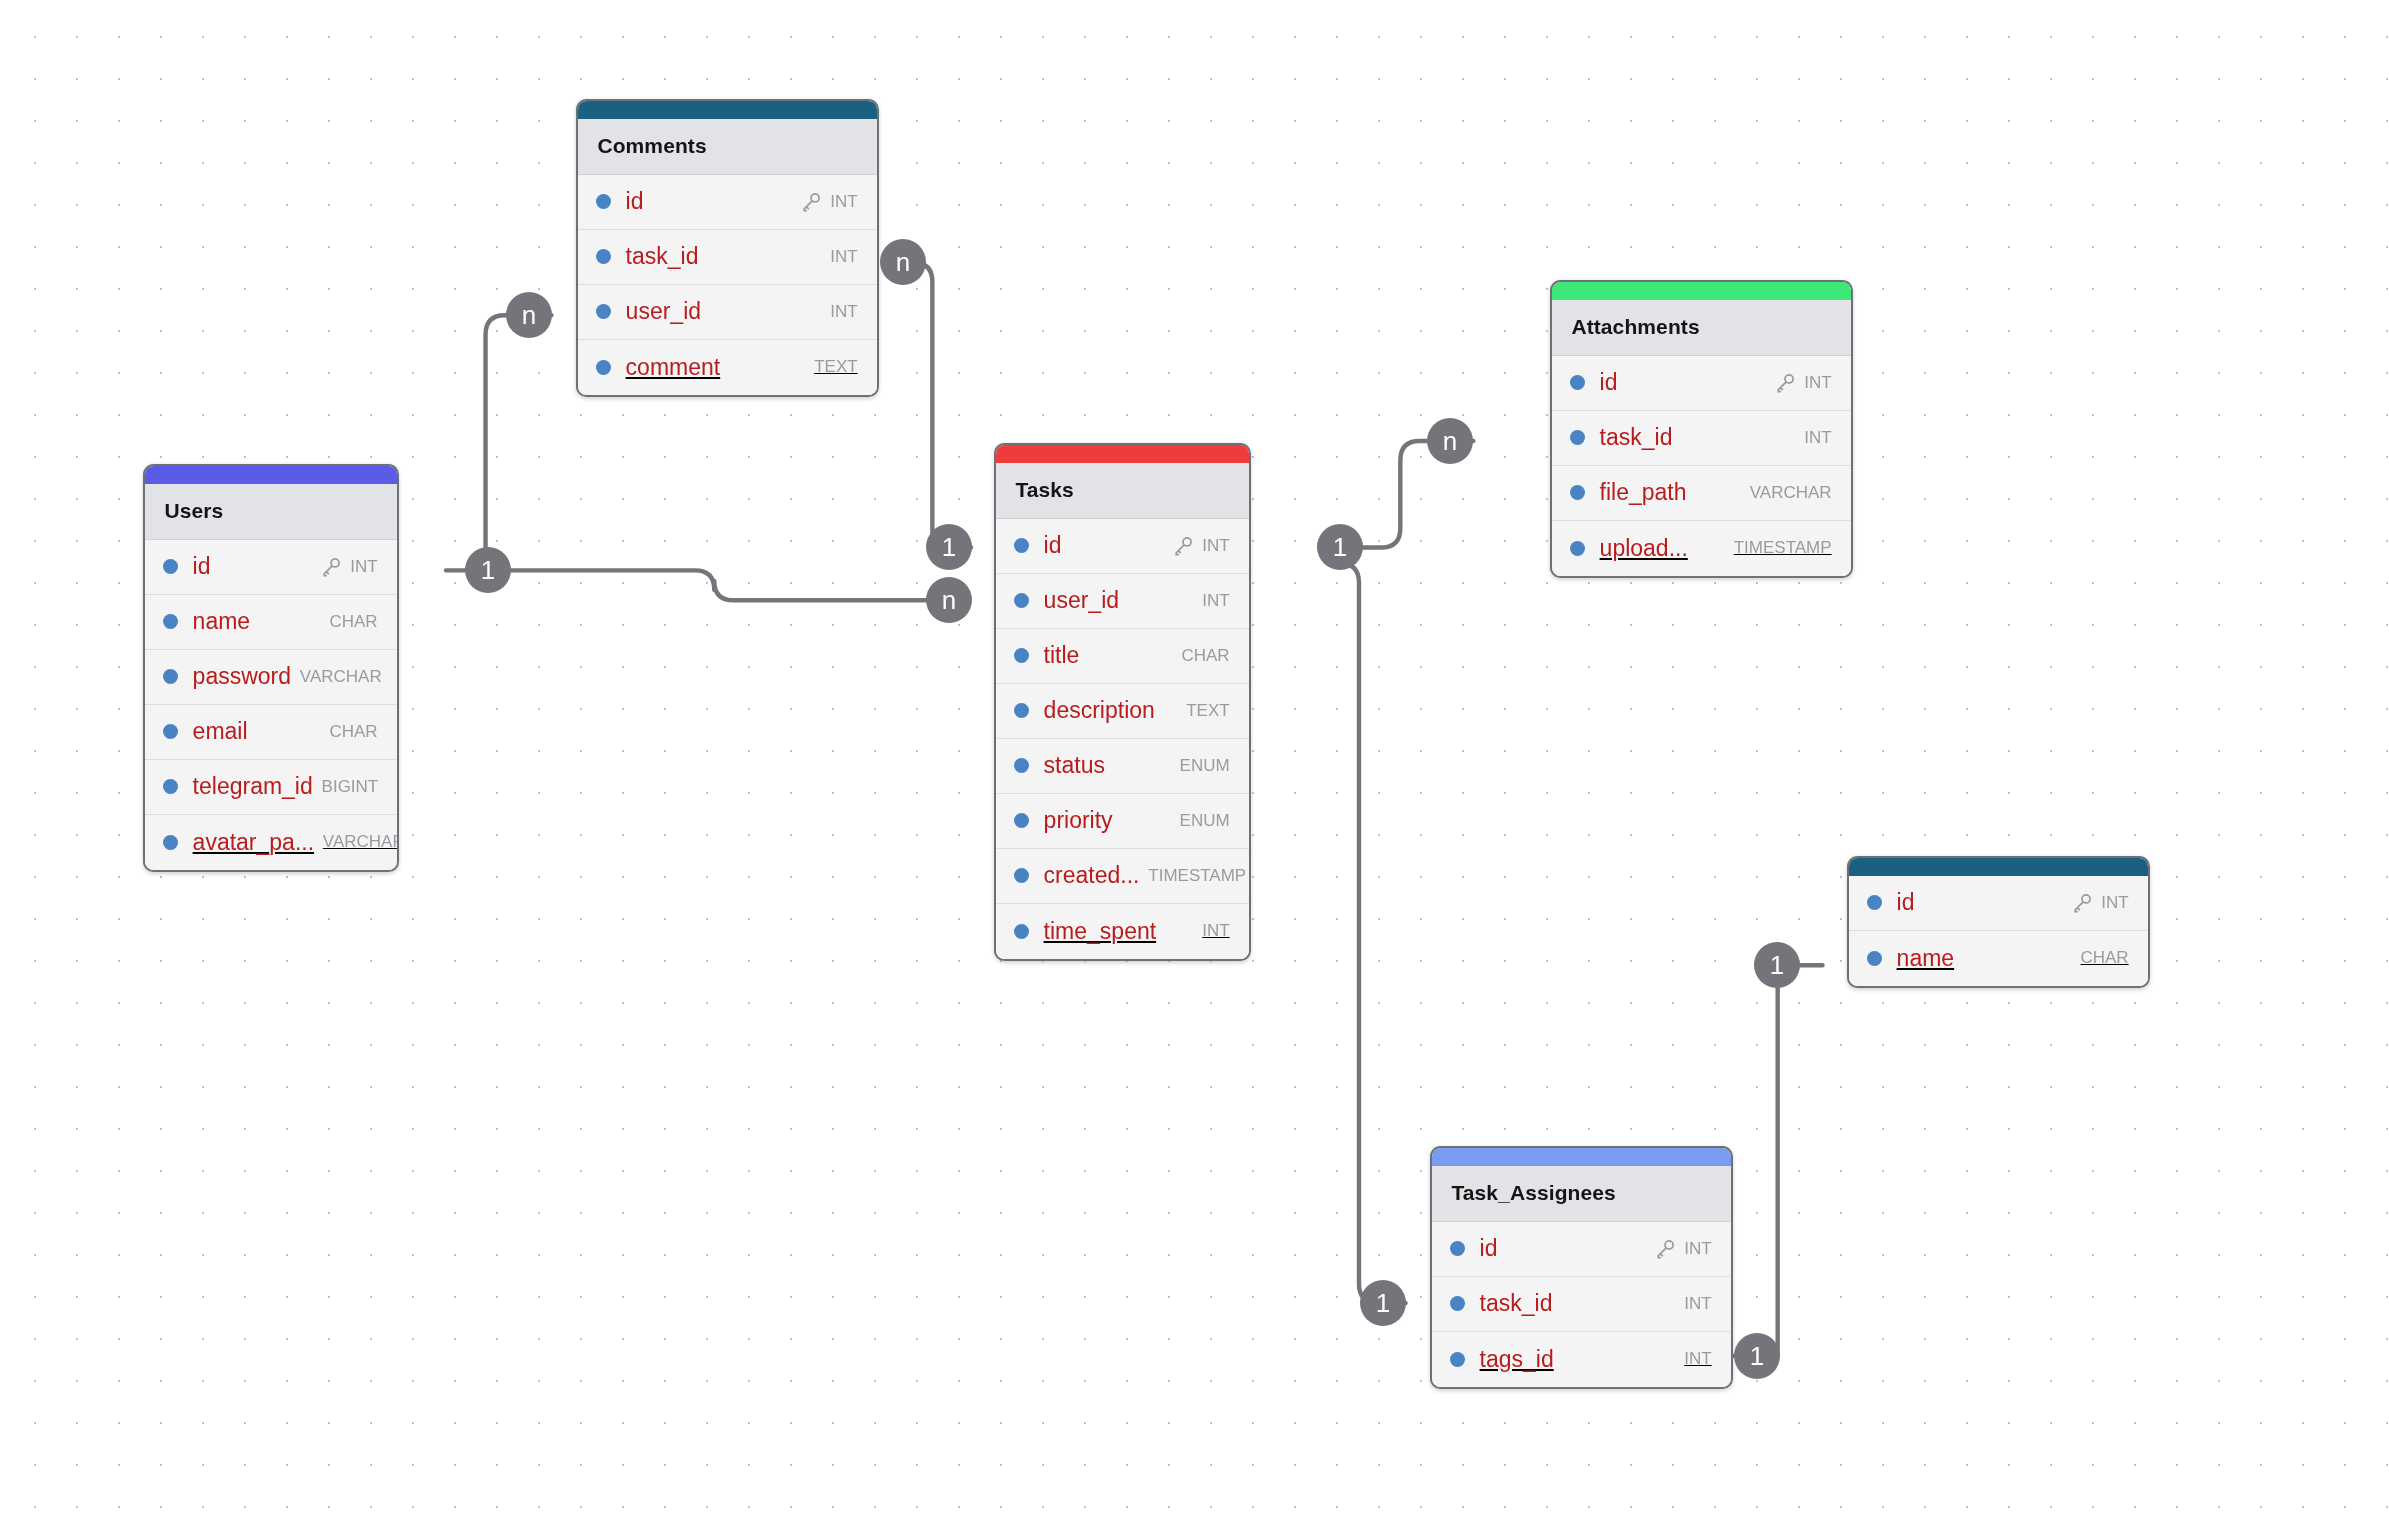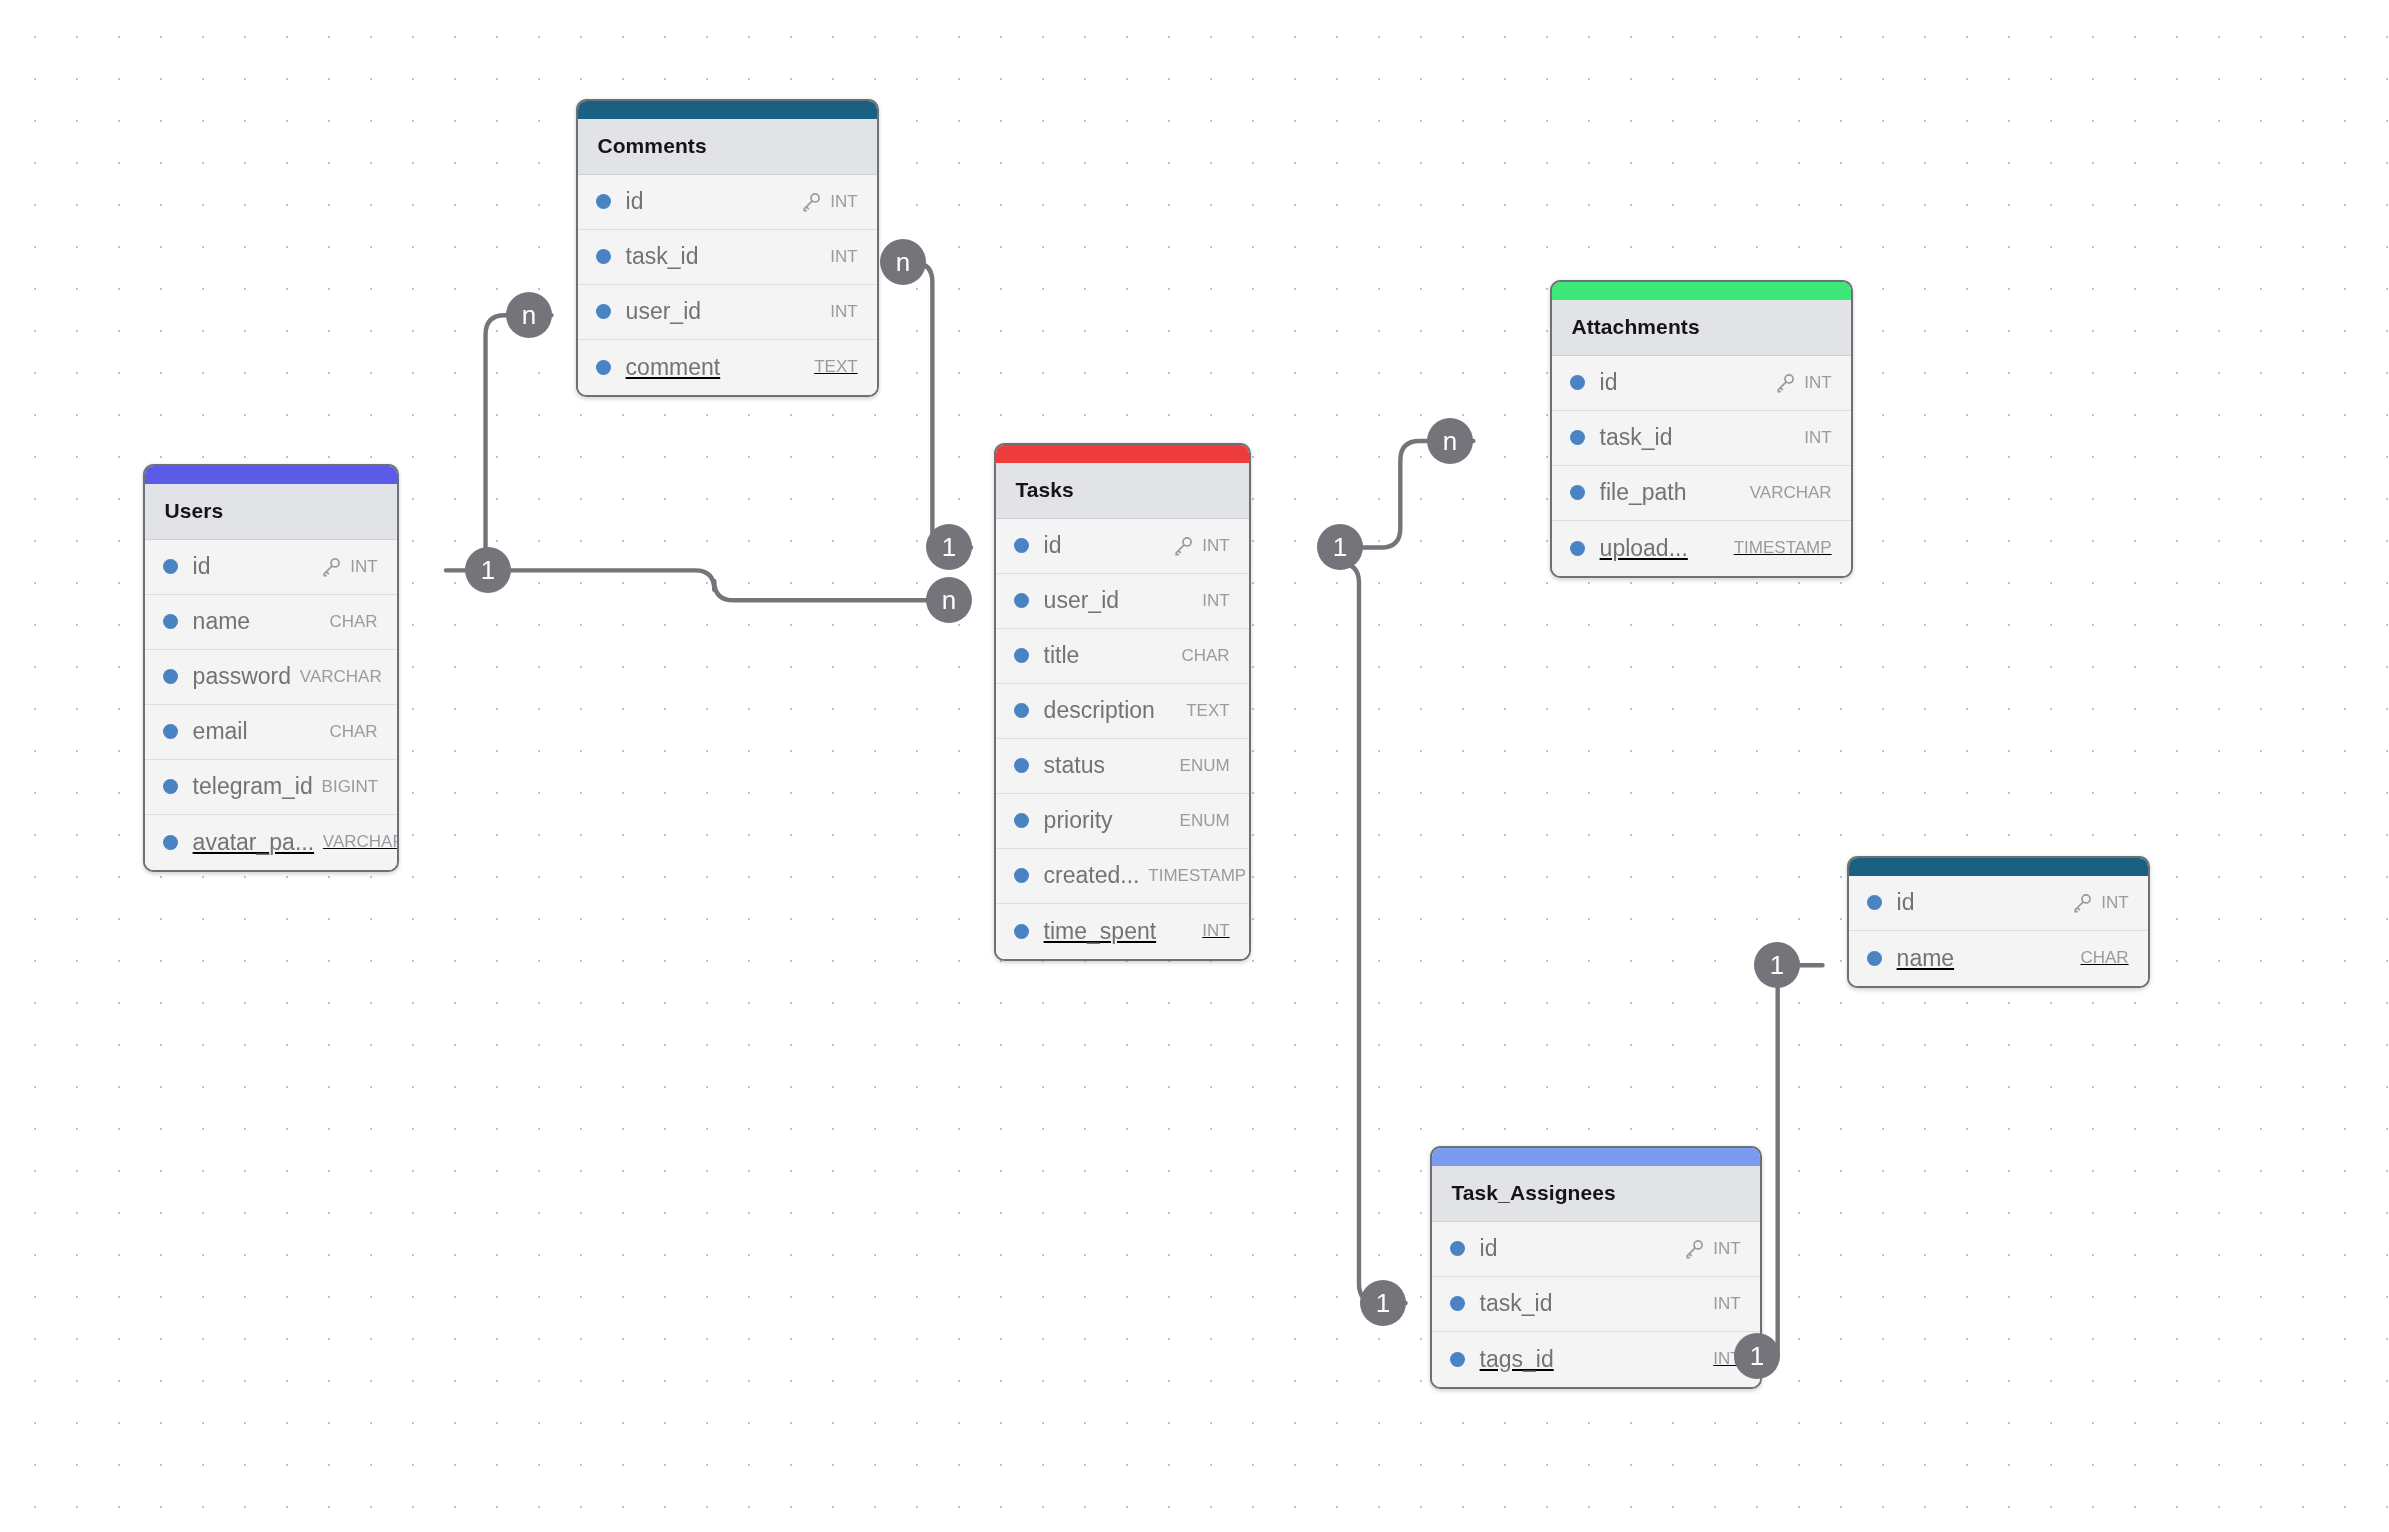--- a/index.html
+++ b/index.html
@@ -48,21 +48,21 @@
     box-sizing:border-box;
     border-bottom:1.8px solid #dcdde0;
     background:#f4f4f5;
   }
   .row:last-child{border-bottom:none;text-decoration:underline;}
   .dot{
     width:15px;height:15px;border-radius:50%;
     background:#4a83c4;flex:0 0 auto;margin-right:15px;
   }
   .fname{
-    font-size:23px;color:#737373;white-space:nowrap;
+    font-size:23px;color:#b91c1c;white-space:nowrap;
     flex:1 1 auto;
   }
   .ftype{
     font-size:17px;color:#9a9ba0;white-space:nowrap;
     margin-left:8.8px;display:flex;align-items:center;gap:7px;
   }
   .keyicon{display:inline-block;width:23px;height:23px;flex:0 0 auto;}
 
   .card{
     position:absolute;
@@ -308,21 +308,21 @@
           </span>
         </div>
         <div class="row">
           <span class="dot" style="background: rgb(74, 131, 196);"></span>
           <span class="fname">name</span>
           <span class="ftype">
             <span>CHAR</span>
           </span>
         </div>
       </div>
-      <div class="table" style="left: 1430px; top: 1146px; width: 332px;">
+      <div class="table" style="left: 1430px; top: 1146px; width: 303px;">
         <div class="accent" style="background: rgb(123, 155, 240);"></div>
         <div class="thead">
           <span class="tname">Task_Assignees</span>
         </div>
         <div class="row">
           <span class="dot" style="background: rgb(74, 131, 196);"></span>
           <span class="fname">id</span>
           <span class="ftype">
             <svg viewBox="0 0 24 24" width="23" height="23" class="keyicon">
               <g fill="none" stroke="#9a9ba0" stroke-width="1.8" stroke-linecap="round" stroke-linejoin="round">

